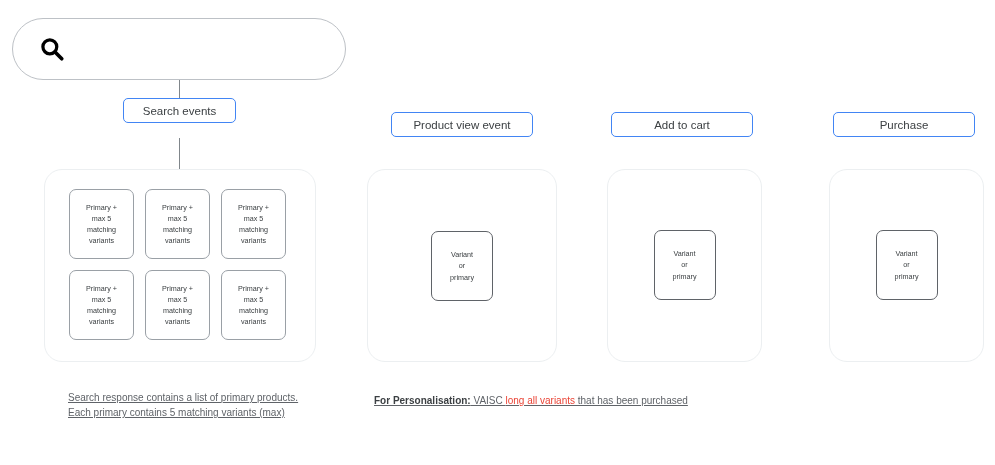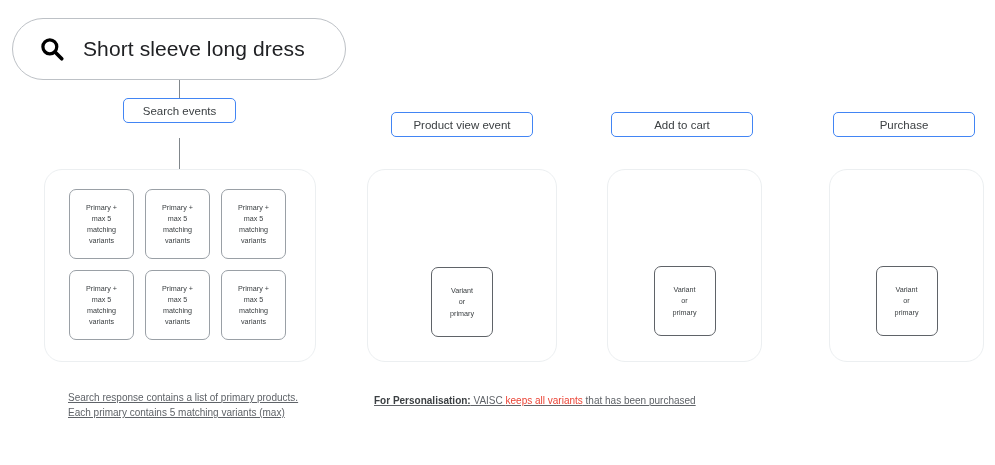--- a/index.html
+++ b/index.html
@@ -125,21 +125,20 @@
     display: flex;
     align-items: center;
     justify-content: center;
     text-align: center;
     font-size: 7.2px;
     line-height: 1.6;
     color: #3c4043;
     left: 50%;
     margin-left: -31px;
     top: 60px;
-    margin-top: 36px;
   }
   #panel-view .variant-card { top: 61px; }
 
   
   .caption {
     position: absolute;
     font-size: 10px;
     line-height: 1.52;
     color: #5f6368;
     text-decoration: underline;
@@ -160,21 +159,20 @@
   .hl { color: #ea4335; }
 </style>
 </head>
 <body>
 
 <div id="search-box">
   <svg class="mag" viewBox="0 0 24 24" aria-hidden="true">
     <circle cx="10" cy="10" r="6.4" fill="none" stroke="#000000" stroke-width="3"></circle>
     <line x1="14.8" y1="14.8" x2="21" y2="21" stroke="#000000" stroke-width="3.4" stroke-linecap="round"></line>
   </svg>
-  <span class="query">Short sleeve long dress</span>
 </div>
 
 <div class="connector" id="conn-top"></div>
 <div class="connector" id="conn-bottom"></div>
 
 <div class="event-label" id="label-search">Search events</div>
 <div class="event-label" id="label-view">Product view event</div>
 <div class="event-label" id="label-cart">Add to cart</div>
 <div class="event-label" id="label-purchase">Purchase</div>
 
@@ -198,15 +196,15 @@
 </div>
 
 <div class="panel" id="panel-purchase">
   <div class="variant-card">Variant<br>or<br>primary</div>
 </div>
 
 <div class="caption" id="caption-left">Search response contains a list of primary products. Each primary contains 5 matching variants (max)</div>
 
 <div class="caption" id="caption-right">
   <div class="row">
-    <b>For Personalisation:</b><span> VAISC </span><span class="hl">keeps all variants</span><span> that has been purchased</span>
+    <b>For Personalisation:</b><span> VAISC </span><span class="hl">long all variants</span><span> that has been purchased</span>
   </div>
 </div>
 
 </body></html>

